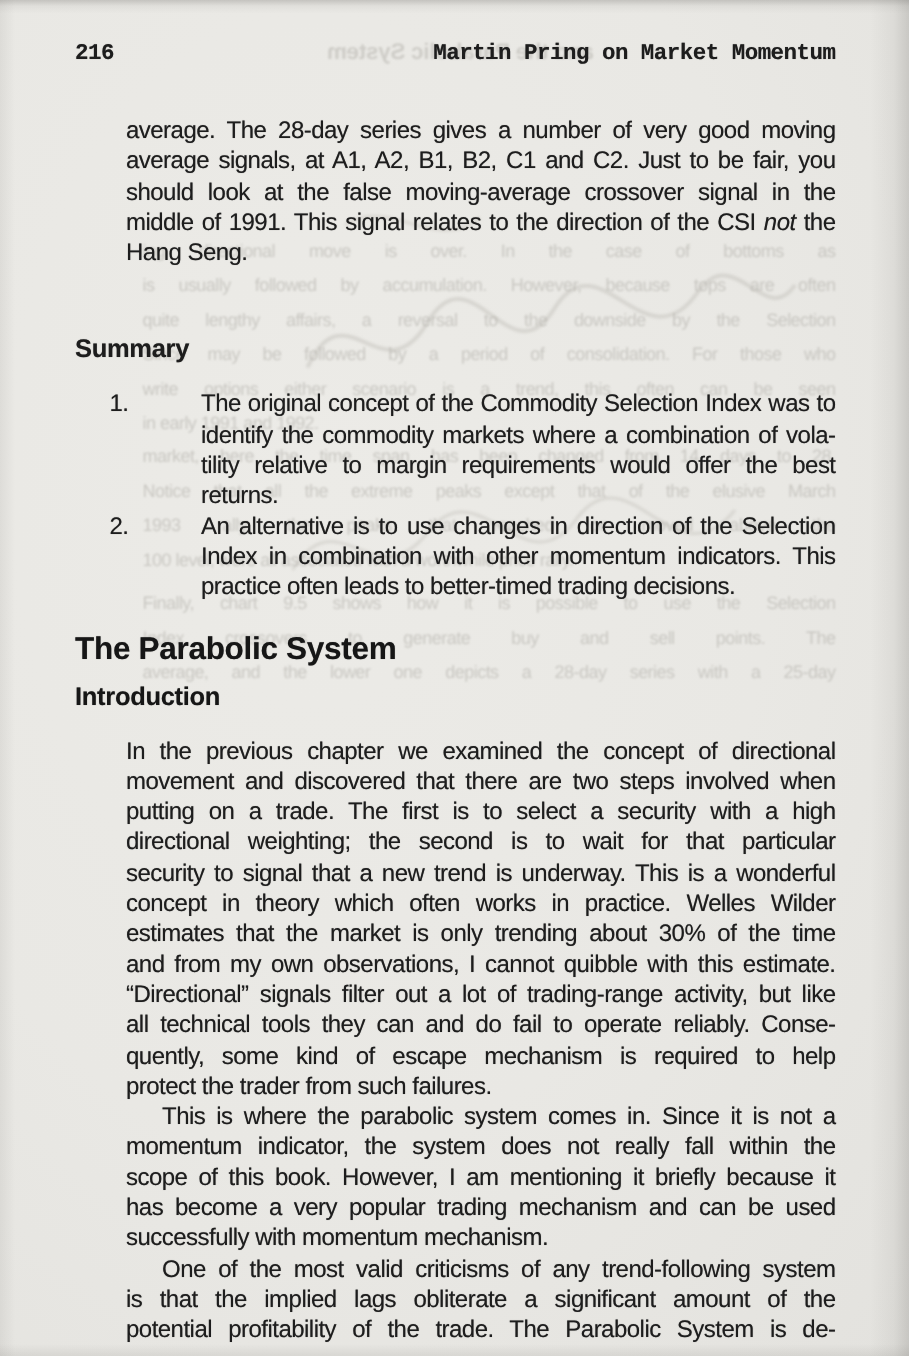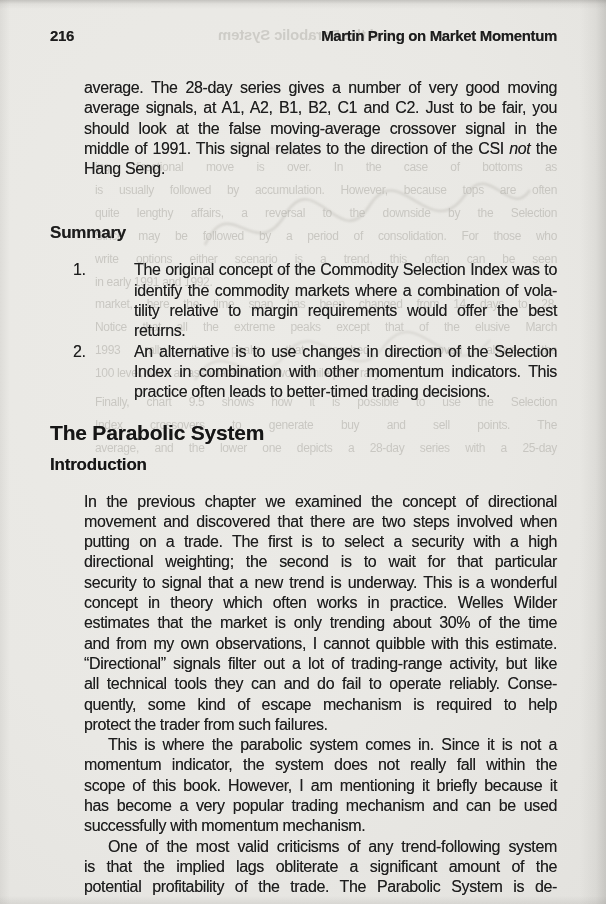--- a/index.html
+++ b/index.html
@@ -33,21 +33,21 @@
   }
   .squiggles{position:absolute;left:0;top:0;opacity:.55;filter:blur(1px);}
   
   .content{
     position:relative;z-index:2;
     padding:26px 49px 0 50px;width:507px;
     color:#1d1d1d;font-size:16px;line-height:20.3px;letter-spacing:-.35px;
     text-shadow:0 0 .5px rgba(25,25,25,.55);
   }
   .hdr{display:flex;justify-content:space-between;align-items:baseline;
-       font-weight:bold;font-size:15px;line-height:19px;}
+       font-weight:bold;font-size:15px;line-height:19px;font-family:Liberation Mono, monospace;}
   .tl{text-align:justify;text-align-last:justify;margin-left:34px;}
   .tl.last{text-align-last:left;}
   .tl.indent{text-indent:24px;}
   .tl i{font-style:italic;}
   .para-average{margin-top:33px;}
   .summary-h{margin-top:43px;font-weight:bold;font-size:17px;line-height:21px;letter-spacing:-.2px;}
   .summary-list{margin-top:17px;}
   .sum-item{position:relative;padding-left:50px;}
   .sum-item .num{position:absolute;left:23px;top:0;}
   .h1{margin-top:17px;font-weight:bold;font-size:21px;line-height:26px;letter-spacing:-.2px;color:#161616;}

